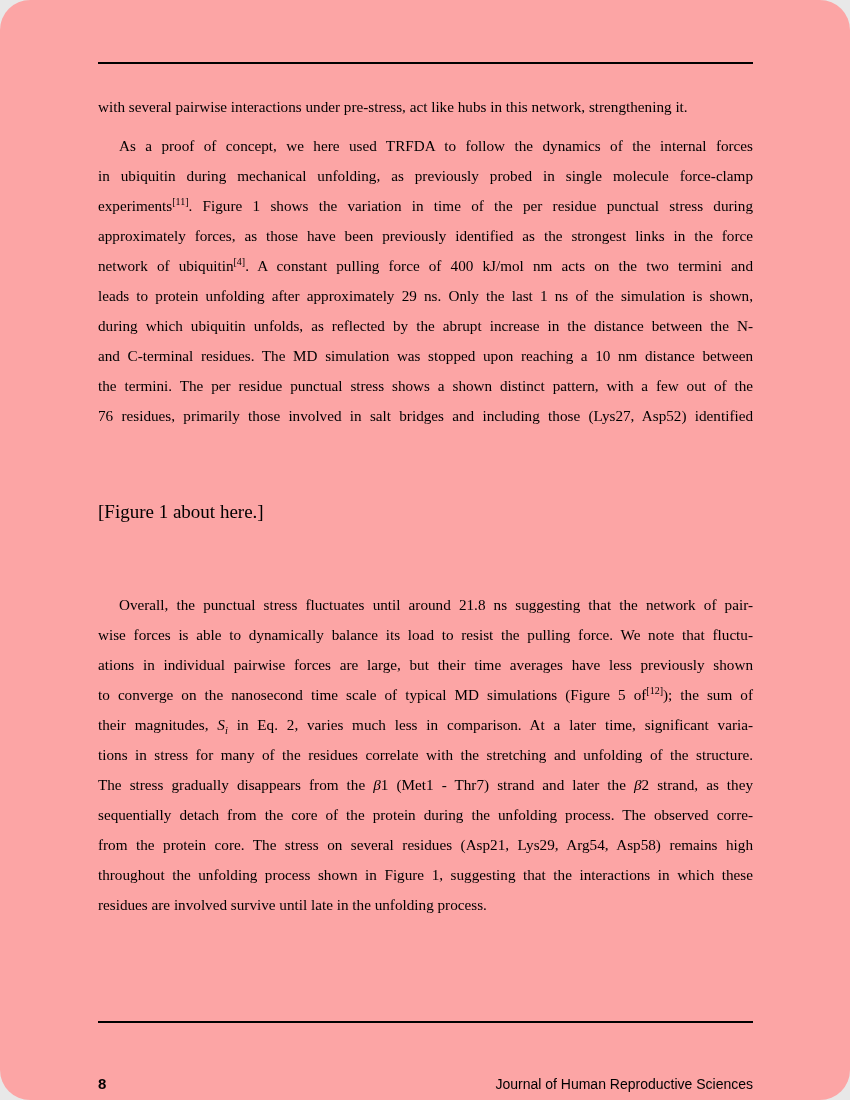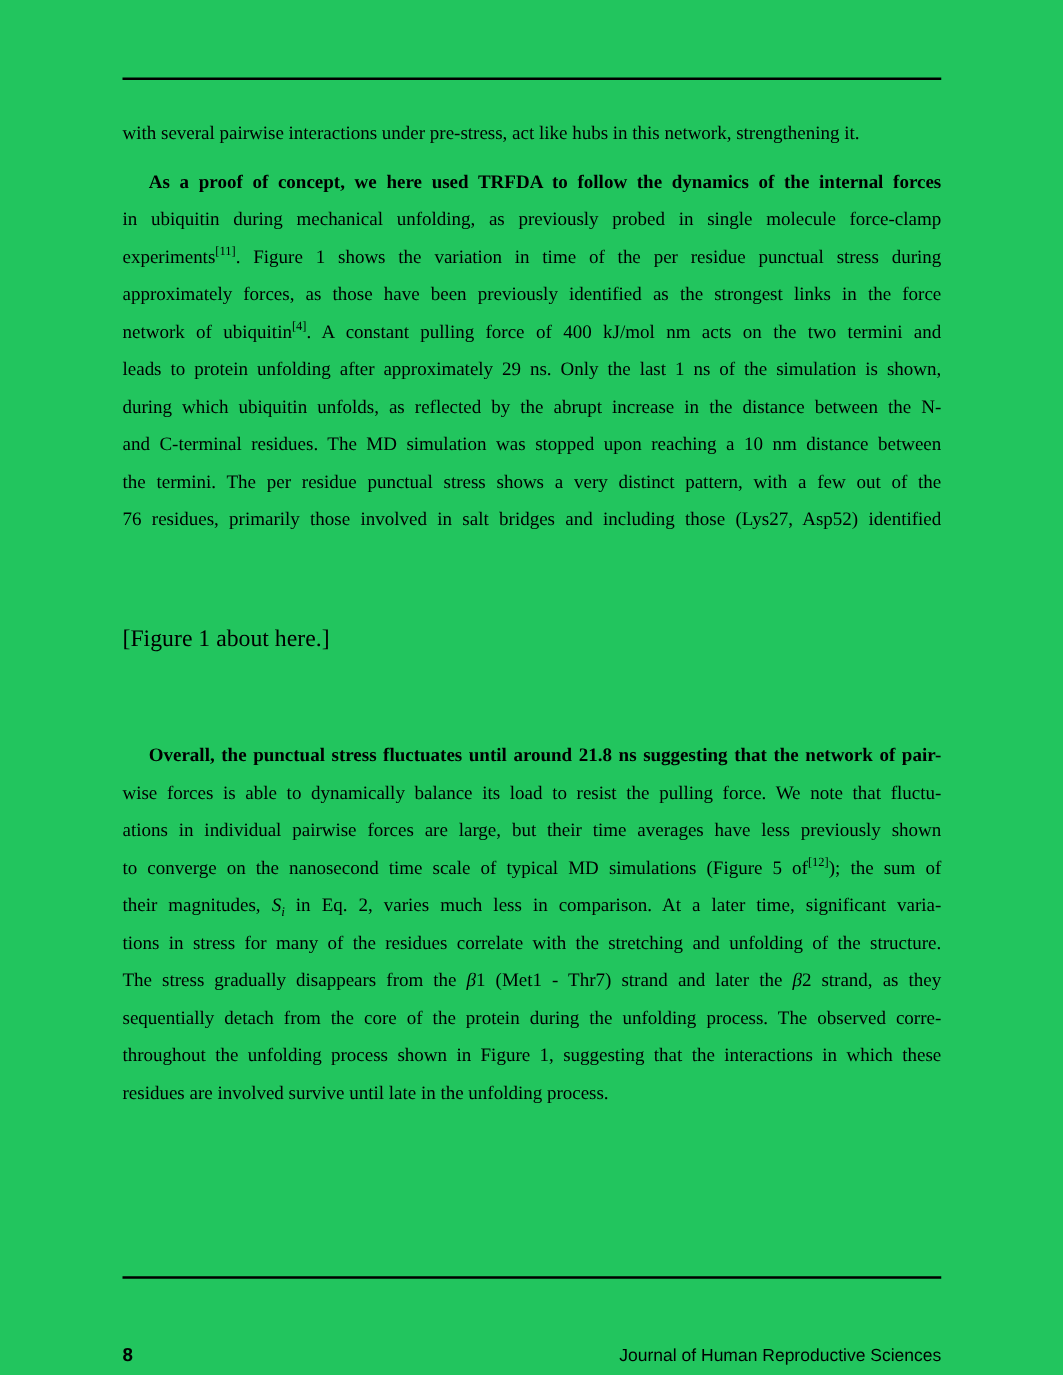--- a/index.html
+++ b/index.html
@@ -1,23 +1,24 @@
 <!DOCTYPE html>
 <html><head>
 <meta charset="utf-8">
 <style>
   html, body { margin: 0; padding: 0; background: #e8e8e8; }
   .page {
     position: relative;
     width: 850px;
     height: 1100px;
-    background: #22c55e;
+    background: #fca5a5;
     color: #000000;
     overflow: hidden;
     font-family: "Liberation Serif", serif;
+    border-radius: 30px;
   }
   .top-rule {
     position: absolute;
     left: 98px;
     width: 655px;
     top: 62px;
     height: 2px;
     background: #000;
   }
   .doc-body {
@@ -32,21 +33,21 @@
   .para + .para { margin-top: 9px; }
   .pline {
     line-height: 30px;
     white-space: normal;
   }
   .pline.just {
     text-align: justify;
     text-align-last: justify;
     text-justify: inter-word;
   }
-  .pline.indent { padding-left: 21px; font-weight: bold; }
+  .pline.indent { padding-left: 21px; }
   sup.ref {
     font-size: 10px;
     line-height: 0;
     vertical-align: super;
   }
   sub.svar {
     font-size: 10.5px;
     line-height: 0;
     vertical-align: sub;
     font-style: italic;
@@ -97,33 +98,34 @@
       </div>
       <div class="para">
         <div class="pline just indent">As a proof of concept, we here used TRFDA to follow the dynamics of the internal forces</div>
         <div class="pline just">in ubiquitin during mechanical unfolding, as previously probed in single molecule force-clamp</div>
         <div class="pline just">experiments<sup class="ref">[11]</sup>. Figure 1 shows the variation in time of the per residue punctual stress during</div>
         <div class="pline just">approximately forces, as those have been previously identified as the strongest links in the force</div>
         <div class="pline just">network of ubiquitin<sup class="ref">[4]</sup>. A constant pulling force of 400 kJ/mol nm acts on the two termini and</div>
         <div class="pline just">leads to protein unfolding after approximately 29 ns. Only the last 1 ns of the simulation is shown,</div>
         <div class="pline just">during which ubiquitin unfolds, as reflected by the abrupt increase in the distance between the N-</div>
         <div class="pline just">and C-terminal residues. The MD simulation was stopped upon reaching a 10 nm distance between</div>
-        <div class="pline just">the termini. The per residue punctual stress shows a very distinct pattern, with a few out of the</div>
+        <div class="pline just">the termini. The per residue punctual stress shows a shown distinct pattern, with a few out of the</div>
         <div class="pline just">76 residues, primarily those involved in salt bridges and including those (Lys27, Asp52) identified</div>
       </div>
       <div class="figure-placeholder">[Figure 1 about here.]</div>
       <div class="para">
         <div class="pline just indent">Overall, the punctual stress fluctuates until around 21.8 ns suggesting that the network of pair-</div>
         <div class="pline just">wise forces is able to dynamically balance its load to resist the pulling force. We note that fluctu-</div>
         <div class="pline just">ations in individual pairwise forces are large, but their time averages have less previously shown</div>
         <div class="pline just">to converge on the nanosecond time scale of typical MD simulations (Figure 5 of<sup class="ref">[12]</sup>); the sum of</div>
         <div class="pline just">their magnitudes, <i>S</i><sub class="svar">i</sub> in Eq. 2, varies much less in comparison. At a later time, significant varia-</div>
         <div class="pline just">tions in stress for many of the residues correlate with the stretching and unfolding of the structure.</div>
         <div class="pline just">The stress gradually disappears from the <i>β</i>1 (Met1 - Thr7) strand and later the <i>β</i>2 strand, as they</div>
         <div class="pline just">sequentially detach from the core of the protein during the unfolding process. The observed corre-</div>
+        <div class="pline just">from the protein core. The stress on several residues (Asp21, Lys29, Arg54, Asp58) remains high</div>
         <div class="pline just">throughout the unfolding process shown in Figure 1, suggesting that the interactions in which these</div>
         <div class="pline">residues are involved survive until late in the unfolding process.</div>
       </div>
     </div>
 
   <div class="footer-rule"></div>
   <div class="footer">
     <span class="page-num">8</span>
     <span class="journal">Journal of Human Reproductive Sciences</span>
   </div>

